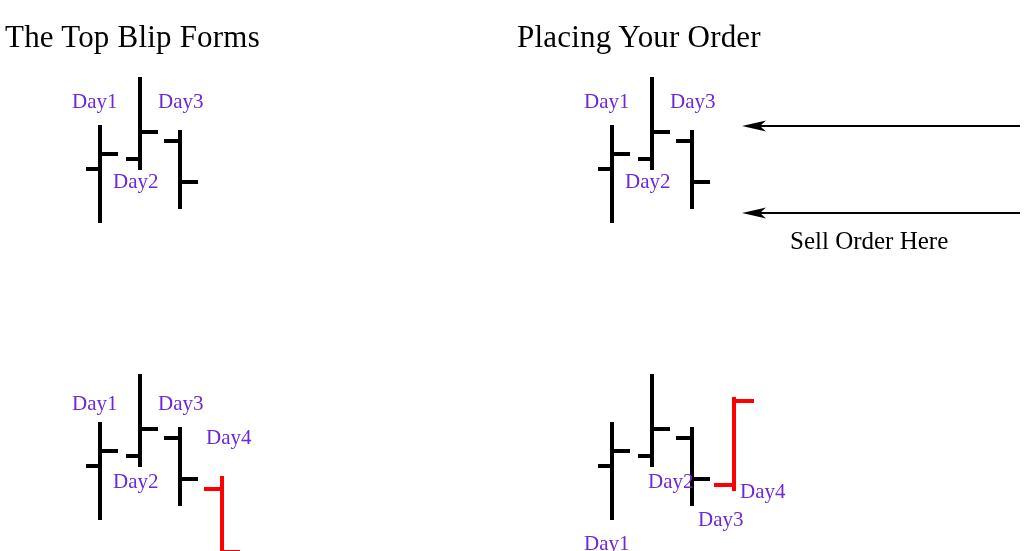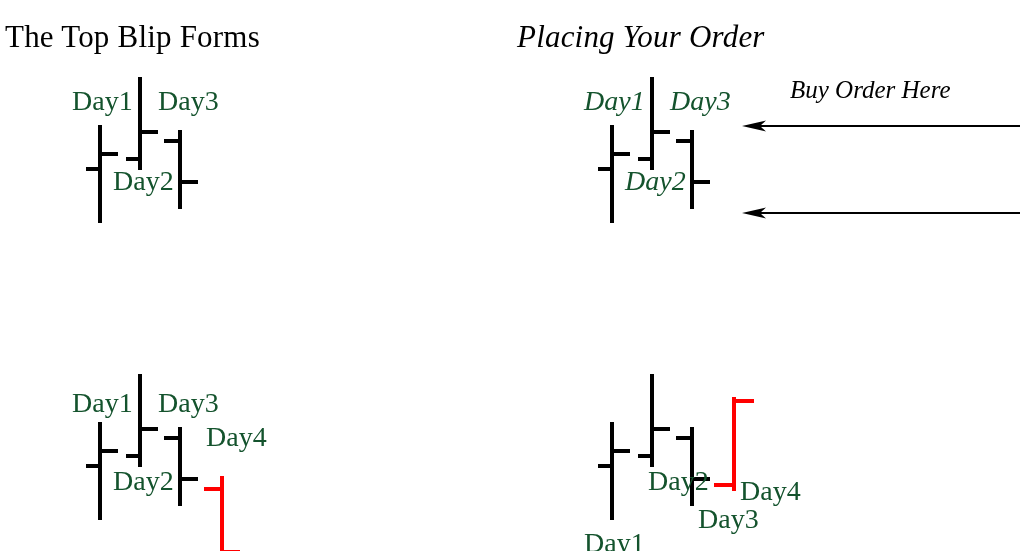--- a/index.html
+++ b/index.html
@@ -41,24 +41,24 @@
   .bar-svg {
     position: absolute;
     left: 0;
     top: 0;
     width: 512px;
     height: 275px;
     overflow: visible;
   }
   .day-label {
     position: absolute;
-    font-size: 28px;
+    font-size: 21px;
     line-height: 24px;
     white-space: nowrap;
-    color: #14532d;
+    color: #6d28d9;
     font-family: "Liberation Serif", "DejaVu Serif", serif;
   }
   .anno-text {
     position: absolute;
     font-size: 25px;
     line-height: 29px;
     white-space: nowrap;
     font-family: "Liberation Serif", "DejaVu Serif", serif;
     color: #000000;
   }
@@ -99,21 +99,21 @@
         <line x1="164" y1="124" x2="180" y2="124" stroke="#000" stroke-width="4"></line>
         <line x1="180" y1="165" x2="198" y2="165" stroke="#000" stroke-width="4"></line>
       </g>
     </svg>
 
     <div class="day-label" style="left:72px; top:72px;">Day1</div>
     <div class="day-label" style="left:113px; top:152px;">Day2</div>
     <div class="day-label" style="left:158px; top:72px;">Day3</div>
   </div>
 
-  <div class="panel" style="left:512px; top:0px;font-style:italic;">
+  <div class="panel" style="left:512px; top:0px;">
     <div class="panel-title">Placing Your Order</div>
 
     <svg class="bar-svg" viewBox="0 0 512 275">
       <g>
         <line x1="100" y1="108" x2="100" y2="206" stroke="#000" stroke-width="4"></line>
         <line x1="86" y1="152" x2="100" y2="152" stroke="#000" stroke-width="4"></line>
         <line x1="100" y1="137" x2="118" y2="137" stroke="#000" stroke-width="4"></line>
       </g>
       <g>
         <line x1="140" y1="60" x2="140" y2="153" stroke="#000" stroke-width="4"></line>
@@ -134,21 +134,21 @@
       <g>
         <line x1="508" y1="196" x2="236" y2="196" stroke="#000" stroke-width="1.8"></line>
         <polygon points="230,196 254,190.5 248,196 254,201.5" fill="#000"></polygon>
       </g>
     </svg>
 
     <div class="day-label" style="left:72px; top:72px;">Day1</div>
     <div class="day-label" style="left:113px; top:152px;">Day2</div>
     <div class="day-label" style="left:158px; top:72px;">Day3</div>
 
-    <div class="anno-text" style="left:278px; top:58px;">Buy Order Here</div>
+    <div class="anno-text" style="left:278px; top:209px;">Sell Order Here</div>
 
   </div>
 
   <div class="panel" style="left:0px; top:290px;">
 
     <svg class="bar-svg" viewBox="0 0 512 261">
       <g>
         <line x1="100" y1="108" x2="100" y2="206" stroke="#000" stroke-width="4"></line>
         <line x1="86" y1="152" x2="100" y2="152" stroke="#000" stroke-width="4"></line>
         <line x1="100" y1="137" x2="118" y2="137" stroke="#000" stroke-width="4"></line>

